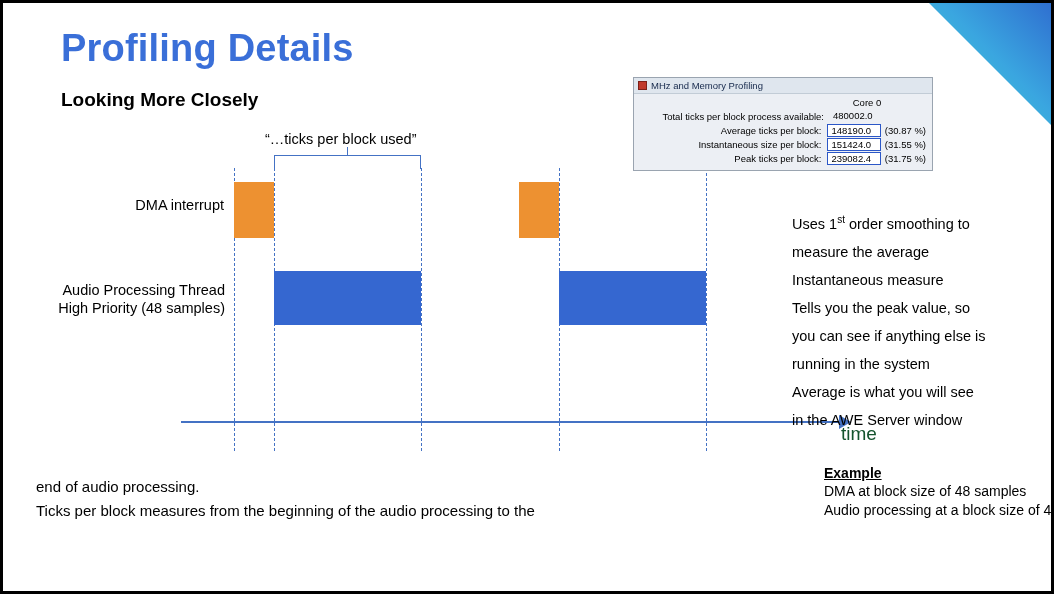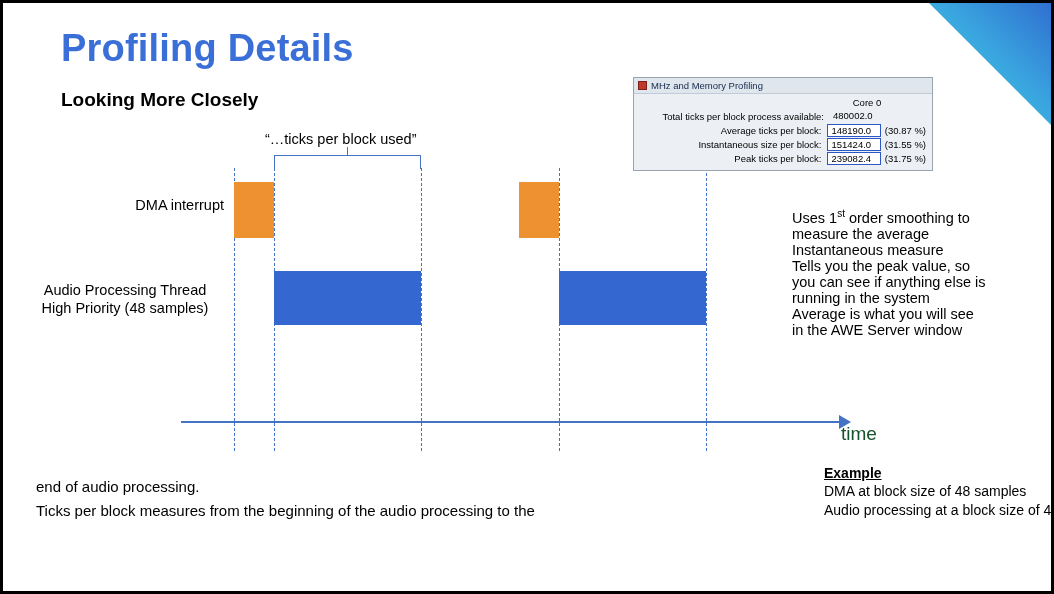--- a/index.html
+++ b/index.html
@@ -55,21 +55,21 @@
     color: #000;
     text-align: right;
     width: 105px;
   }
   .lbl-audio {
     position: absolute;
     left: 22px;
     top: 278px;
     font-size: 14.5px;
     color: #000;
-    text-align: center;
+    text-align: right;
     width: 200px;
     line-height: 18px;
   }
   .ticks-caption {
     position: absolute;
     left: 262px;
     top: 128px;
     font-size: 14.5px;
     color: #000;
     white-space: nowrap;
@@ -149,21 +149,21 @@
     background: #4472c4;
   }
   
   .right-text {
     position: absolute;
     left: 789px;
     top: 203px;
     width: 250px;
     font-size: 14.5px;
     color: #000;
-    line-height: 16px;
+    line-height: 28px;
   }
   .right-text div { white-space: nowrap; }
   .sup { font-size: 10px; vertical-align: super; }
   
   .bottom-note {
     position: absolute;
     left: 33px;
     top: 472px;
     width: 540px;
     font-size: 15px;

